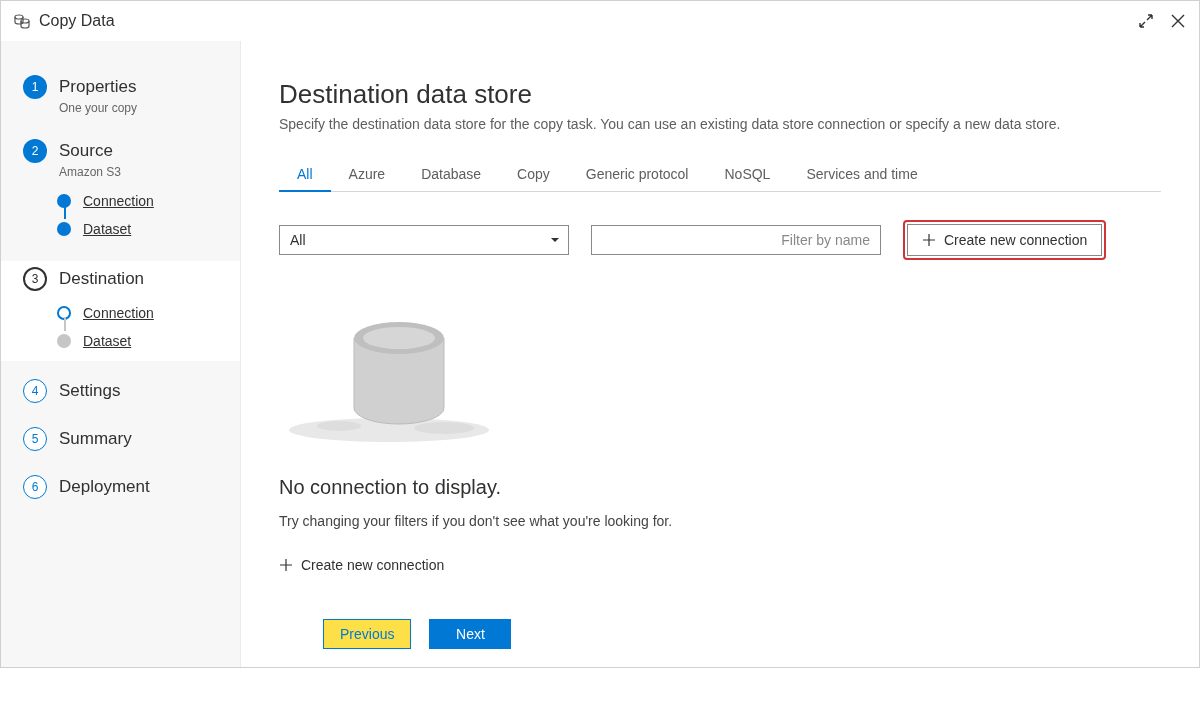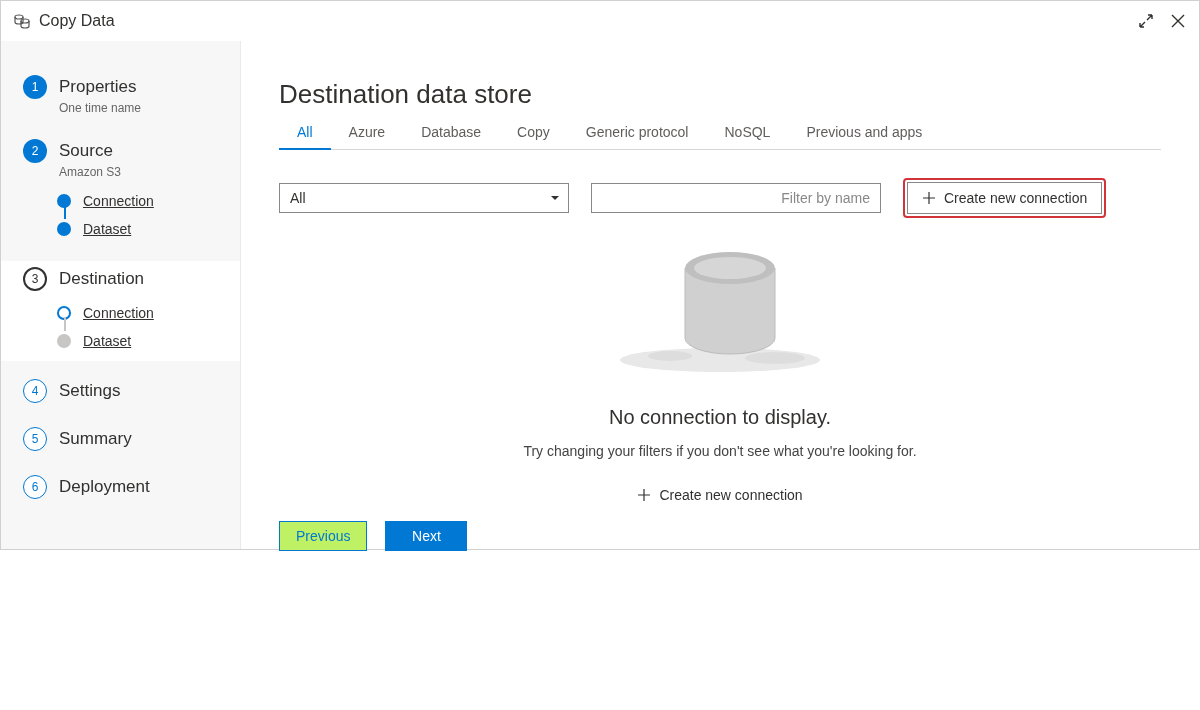--- a/index.html
+++ b/index.html
@@ -7,21 +7,21 @@
   font-family: "Segoe UI", -apple-system, BlinkMacSystemFont, sans-serif;
   font-size: 14px;
   color: #323130;
   background: #fff;
   width: 1200px;
   height: 710px;
   overflow: hidden;
 }
 .window {
   width: 1200px;
-  height: 550px;
+  height: 668px;
   border: 1px solid #d0d0d0;
   display: flex;
   flex-direction: column;
   background: #fff;
 }
 .titlebar {
   height: 40px;
   display: flex;
   align-items: center;
   padding: 0 12px;
@@ -161,21 +161,20 @@
 .highlight-box {
   border: 2.5px solid #d13438;
   border-radius: 4px;
   padding: 2px;
   display: inline-flex;
 }
 .empty-area {
   flex: 1;
   display: flex;
   flex-direction: column;
-  align-items: center;
   justify-content: center;
   gap: 14px;
   margin-top: 10px;
 }
 .empty-title { font-size: 20px; color: #323130; }
 .empty-desc { font-size: 14px; color: #444; }
 .empty-link {
   display: inline-flex; align-items:center; gap:8px;
   font-size: 14px; color: #323130; cursor: pointer;
   margin-top: 14px;
@@ -185,21 +184,21 @@
   gap: 18px;
   padding-top: 18px;
 }
 .btn {
   height: 30px; min-width: 82px;
   font-size: 14px;
   cursor: pointer;
   display:inline-flex; align-items:center; justify-content:center;
   padding: 0 16px;
 }
-.btn-secondary { background:#bef264; border:1px solid #0078d4; color:#0078d4; }
+.btn-secondary { background:#fde047; border:1px solid #0078d4; color:#0078d4;margin-left:44px; }
 .btn-primary { background:#0078d4; border:1px solid #0078d4; color:#fff;text-align:right; }
 svg { display:block; }
 .empty-illustration { margin-bottom: 14px; }
 </style>
 </head>
 <body>
 
 <div class="window">
 
   <div class="titlebar">
@@ -228,21 +227,21 @@
 
   <div class="body">
 
     <div class="sidebar">
 
       <div class="step">
         <div class="step-row">
           <div class="step-circle circle-filled">1</div>
           <div>
             <div class="step-label">Properties</div>
-            <div class="step-sub">One time name</div>
+            <div class="step-sub">One your copy</div>
           </div>
         </div>
       </div>
 
       <div class="step-gap"></div>
 
       <div class="step">
         <div class="step-row">
           <div class="step-circle circle-filled">2</div>
           <div>
@@ -307,29 +306,30 @@
         <div class="step-row">
           <div class="step-circle circle-outline">6</div>
           <div class="step-label">Deployment</div>
         </div>
       </div>
 
     </div>
 
     <div class="main">
       <div class="page-title">Destination data store</div>
+      <div class="page-desc">Specify the destination data store for the copy task. You can use an existing data store connection or specify a new data store.</div>
 
       <div class="tabs">
         <div class="tab selected">All</div>
         <div class="tab">Azure</div>
         <div class="tab">Database</div>
         <div class="tab">Copy</div>
         <div class="tab">Generic protocol</div>
         <div class="tab">NoSQL</div>
-        <div class="tab">Previous and apps</div>
+        <div class="tab">Services and time</div>
       </div>
 
       <div class="filter-row">
         <div class="select-wrap">
           <div class="select">
               <span>All</span>
             </div>
           <span class="select-caret">
             <svg width="12" height="12" viewBox="0 0 12 12">
                 <path d="M2 4 L6 8 L10 4" fill="#323130"></path>

